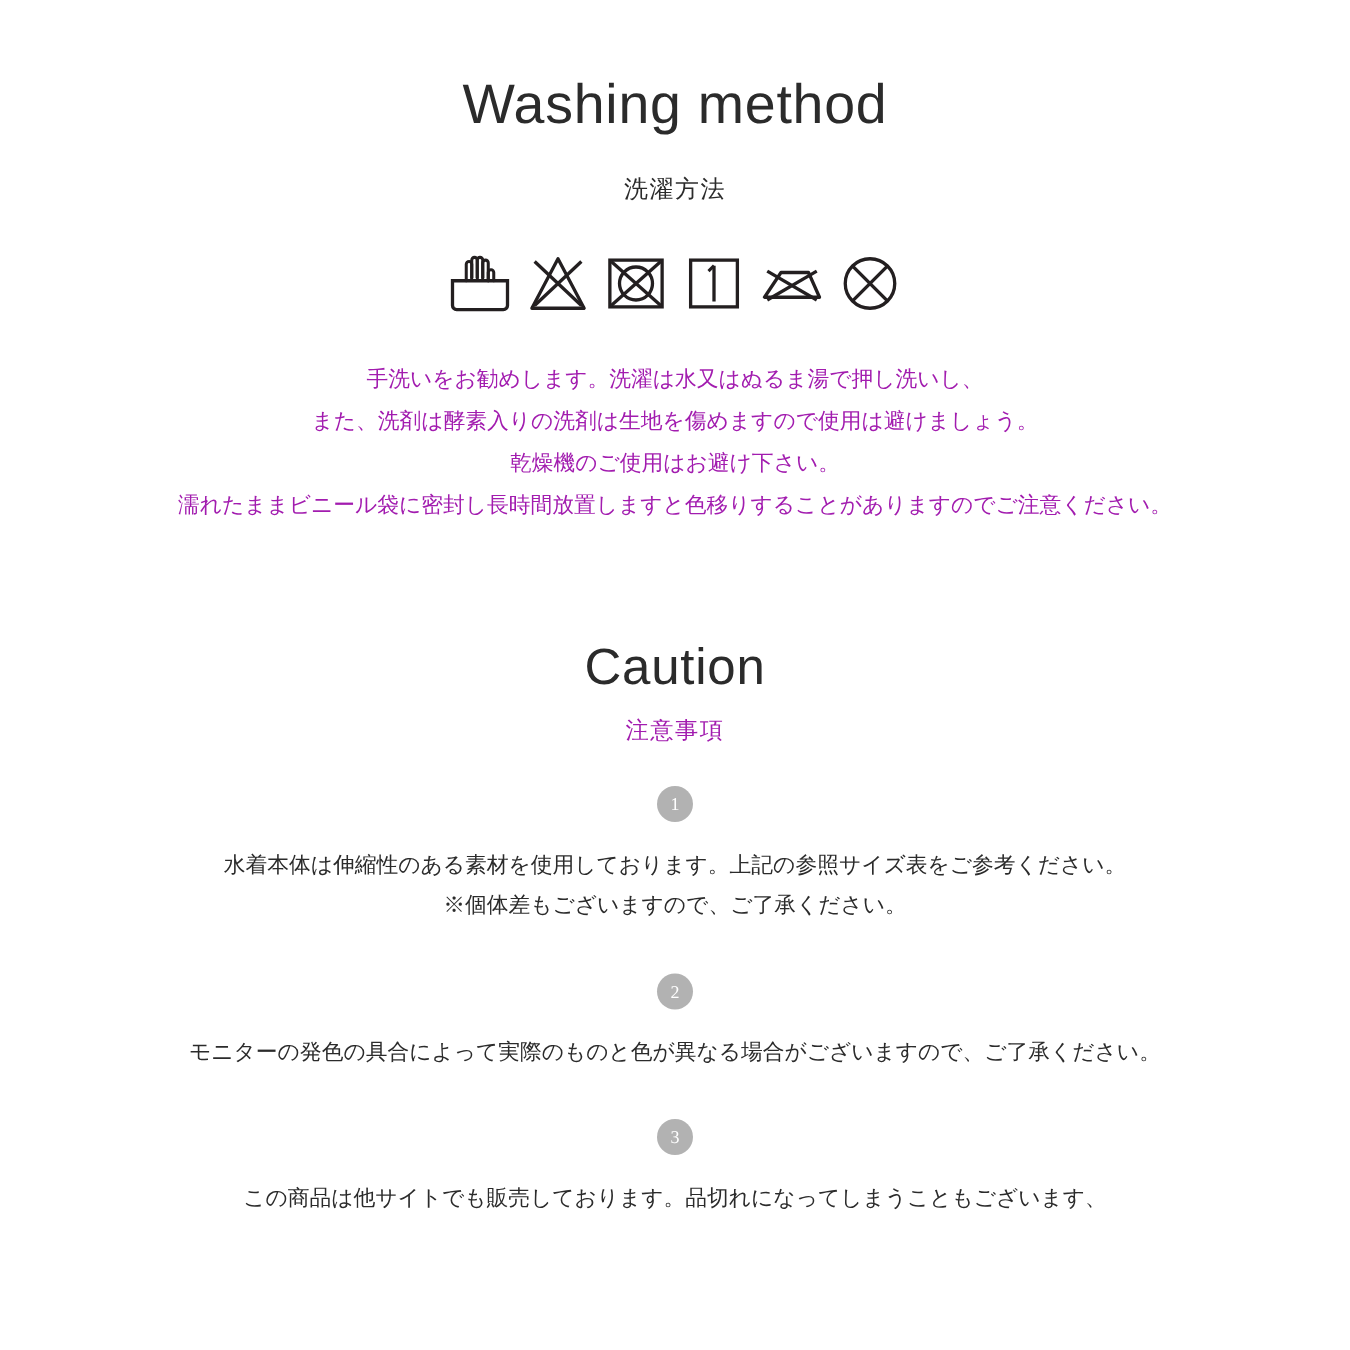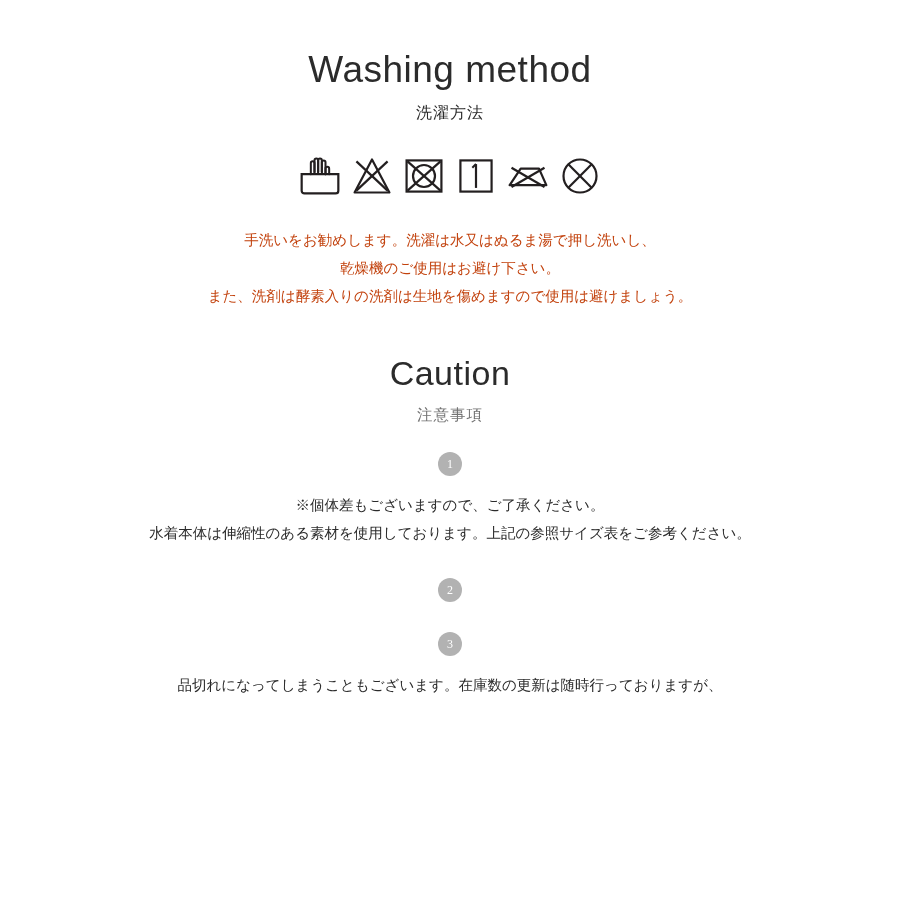--- a/index.html
+++ b/index.html
@@ -32,63 +32,63 @@
     font-weight: 400;
     letter-spacing: 0.5px;
     color: #2b2b2b;
     line-height: 1.1;
     margin: 0;
   }
   .title-jp {
     font-size: 16px;
     font-weight: 400;
     color: #2b2b2b;
-    margin-top: 12px;
+    margin-top: 25px;
     letter-spacing: 1px;
   }
 
   .symbols-row {
     margin-top: 30px;
     display: flex;
     justify-content: center;
     align-items: center;
     gap: 8px;
   }
   .symbol {
     width: 44px;
     height: 44px;
     display: block;
   }
 
   .washing-text {
     margin-top: 28px;
     font-size: 14.5px;
     line-height: 1.95;
-    color: #c2410c;
+    color: #a21caf;
     text-align: center;
   }
   .washing-text div {
     white-space: nowrap;
   }
 
   
   .caution-section {
-    margin-top: 44px;
+    margin-top: 74px;
     text-align: center;
   }
   .caution-title-en {
     font-size: 34px;
     font-weight: 400;
     color: #2b2b2b;
     letter-spacing: 0.5px;
   }
   .caution-title-jp {
     font-size: 15.5px;
     margin-top: 12px;
-    color: #737373;
+    color: #a21caf;
     letter-spacing: 1px;
   }
 
   .caution-item {
     margin-top: 26px;
     text-align: center;
   }
   .badge {
     width: 24px;
     height: 24px;
@@ -161,42 +161,46 @@
       <svg class="symbol" viewBox="0 0 48 48">
         <circle cx="24" cy="24" r="18" fill="none" stroke="#231f20" stroke-width="2.4"></circle>
         <path d="M11 11 L37 37" stroke="#231f20" stroke-width="2.4"></path>
         <path d="M37 11 L11 37" stroke="#231f20" stroke-width="2.4"></path>
       </svg>
 
     </div>
 
     <div class="washing-text">
       <div>手洗いをお勧めします。洗濯は水又はぬるま湯で押し洗いし、</div>
+      <div>また、洗剤は酵素入りの洗剤は生地を傷めますので使用は避けましょう。</div>
       <div>乾燥機のご使用はお避け下さい。</div>
-      <div>また、洗剤は酵素入りの洗剤は生地を傷めますので使用は避けましょう。</div>
+      <div>濡れたままビニール袋に密封し長時間放置しますと色移りすることがありますのでご注意ください。</div>
     </div>
   </section>
 
   <section class="caution-section">
     <div class="caution-title-en">Caution</div>
     <div class="caution-title-jp">注意事項</div>
 
     <div class="caution-item item-1">
       <div class="badge">1</div>
       <div class="caution-body">
+        <div>水着本体は伸縮性のある素材を使用しております。上記の参照サイズ表をご参考ください。</div>
         <div>※個体差もございますので、ご了承ください。</div>
-        <div>水着本体は伸縮性のある素材を使用しております。上記の参照サイズ表をご参考ください。</div>
       </div>
     </div>
 
     <div class="caution-item item-2">
       <div class="badge">2</div>
+      <div class="caution-body">
+        <div>モニターの発色の具合によって実際のものと色が異なる場合がございますので、ご了承ください。</div>
+      </div>
     </div>
 
     <div class="caution-item item-3">
       <div class="badge">3</div>
       <div class="caution-body">
-        <div>品切れになってしまうこともございます。在庫数の更新は随時行っておりますが、</div>
+        <div>この商品は他サイトでも販売しております。品切れになってしまうこともございます、</div>
       </div>
     </div>
   </section>
 
 </div>
 
 </body></html>

